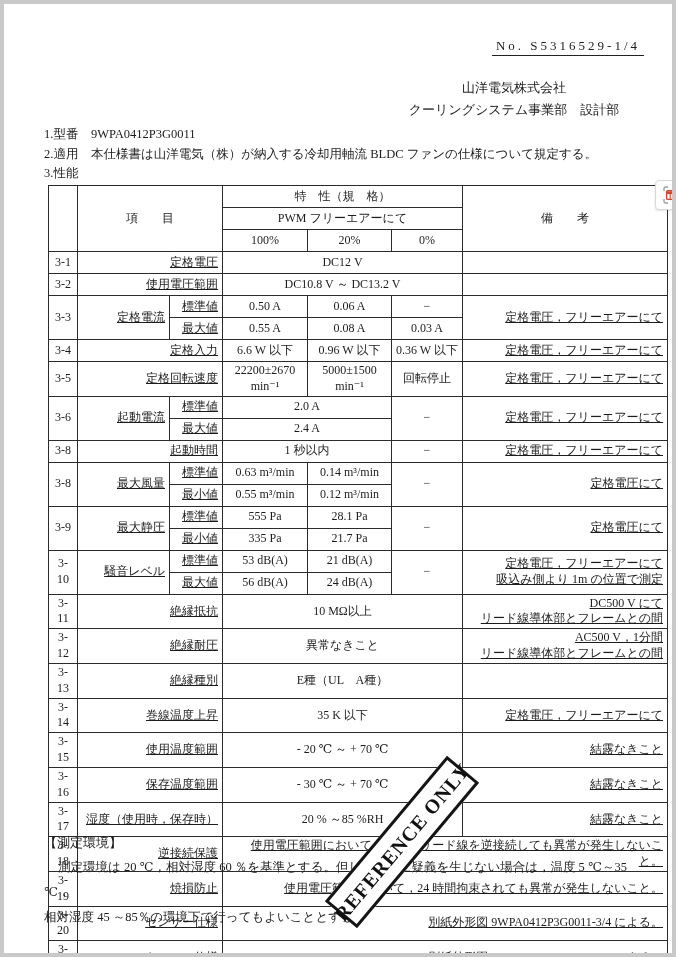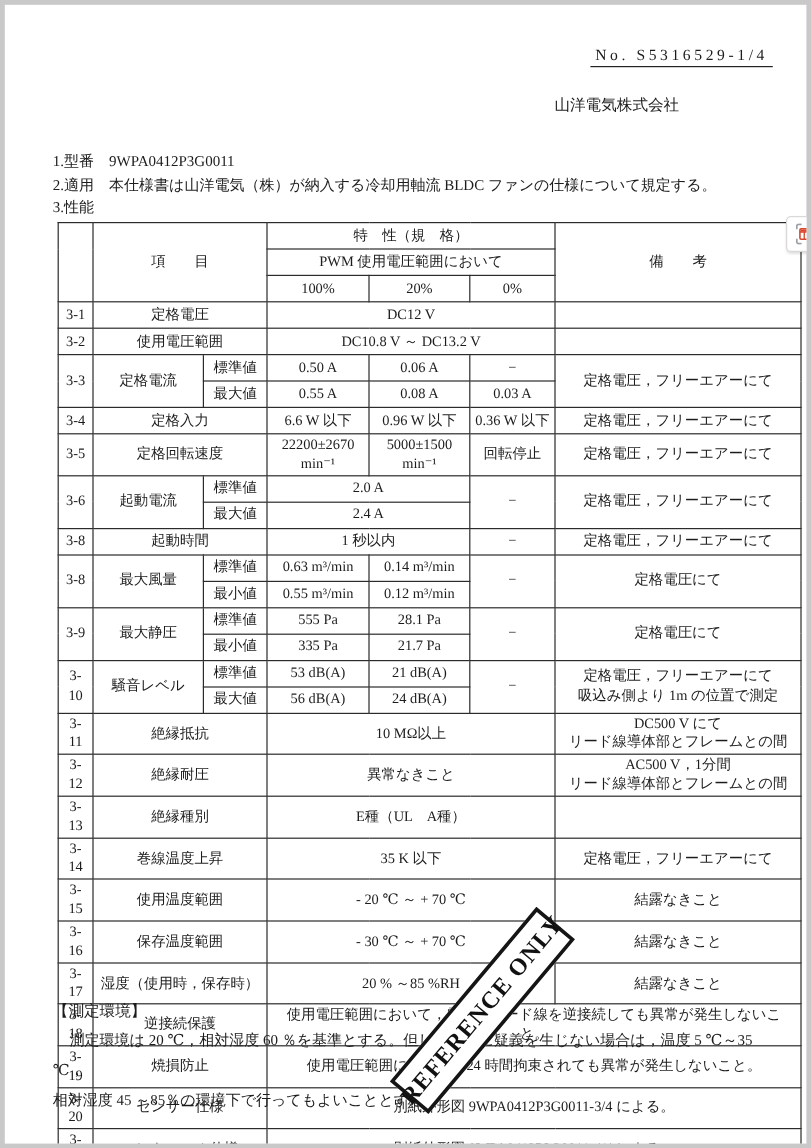--- a/index.html
+++ b/index.html
@@ -38,21 +38,21 @@
     border-collapse:collapse;table-layout:fixed;width:619px;
     font-size:12px;color:#1c1c1c;
   }
   table.spec td{
     border:1px solid #2b2b2b;
     padding:1px 4px;
     text-align:center;vertical-align:middle;
     white-space:pre-line;line-height:1.32;height:19px;
     overflow:hidden;
   }
-  table.spec td.al{text-align:center;}
+  table.spec td.al{text-align:right;text-decoration:underline;}
   .measure-head{
     position:absolute;top:830px;left:40px;
     font-size:13px;
   }
   .measure-text{
     position:absolute;top:851px;left:40px;width:606px;
     font-size:12.5px;line-height:25px;
   }
   .measure-text .l1{text-indent:14px;display:block;}
   .measure-text .l2{display:block;}
@@ -75,20 +75,21 @@
 </style>
 </head>
 <body>
 
 <div class="page">
 
   <div class="docno">No. S5316529-1/4</div>
 
   <div class="companyblock">
     <div>山洋電気株式会社</div>
+    <div>クーリングシステム事業部　設計部</div>
   </div>
 
 
   <div class="intro">
     <div>1.型番　9WPA0412P3G0011</div>
     <div>2.適用　本仕様書は山洋電気（株）が納入する冷却用軸流 BLDC ファンの仕様について規定する。</div>
     <div>3.性能</div>
   </div>
 
   <div class="spec-table-wrap">
@@ -103,21 +104,21 @@
         <col style="width:205px">
       </colgroup>
       <tbody>
           <tr>
             <td rowspan="3"></td>
             <td colspan="2" rowspan="3">項　　目</td>
             <td colspan="3">特　性（規　格）</td>
             <td rowspan="3">備　　考</td>
           </tr>
           <tr>
-            <td colspan="3">PWM 使用電圧範囲において</td>
+            <td colspan="3">PWM フリーエアーにて</td>
           </tr>
           <tr>
             <td>100%</td>
             <td>20%</td>
             <td>0%</td>
           </tr>
           <tr>
             <td>3-1</td>
             <td colspan="2" class="al">定格電圧</td>
             <td colspan="3">DC12 V</td>

